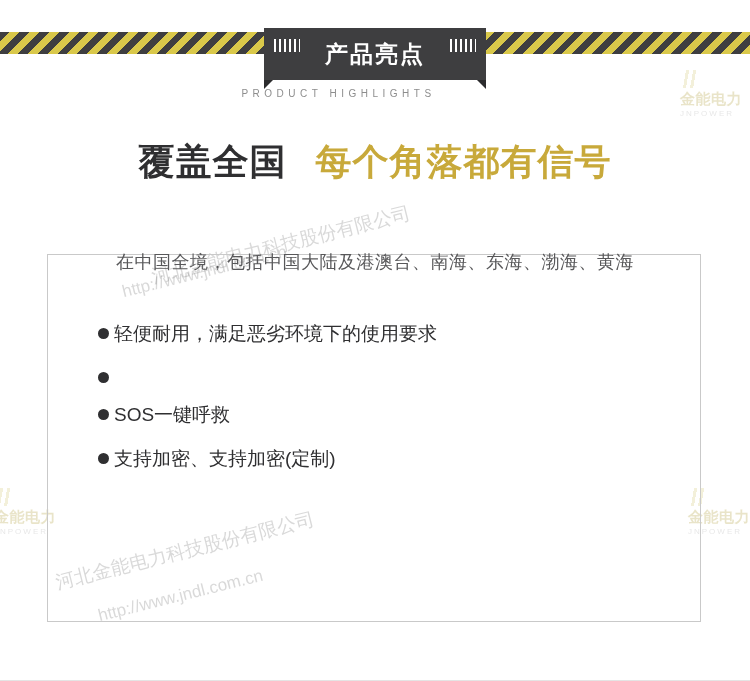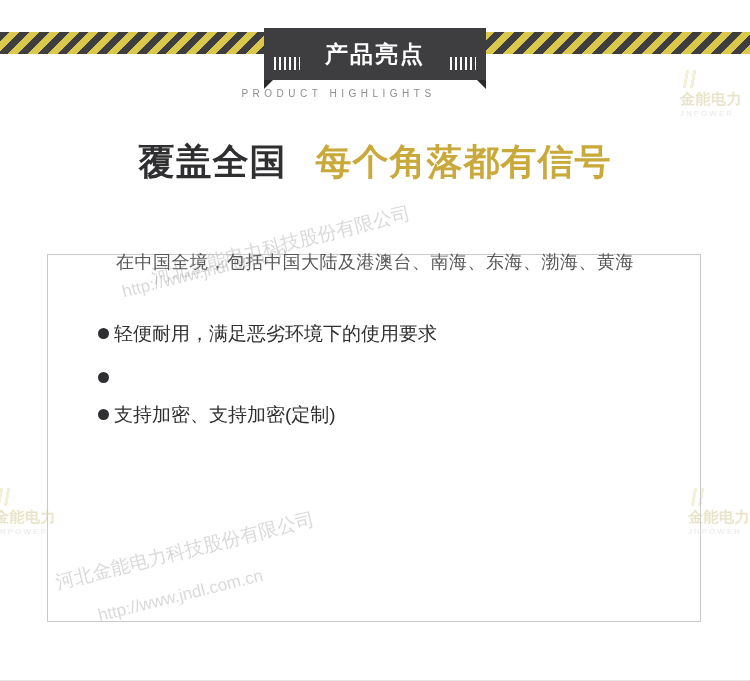--- a/index.html
+++ b/index.html
@@ -53,21 +53,21 @@
   .title-plate::before {
     left: 0;
     border-right: 9px solid transparent;
   }
   .title-plate::after {
     right: 0;
     border-left: 9px solid transparent;
   }
   .plate-inner {
     display: flex;
-    align-items: flex-end;
+    align-items: flex-start;
     gap: 25px;
   }
   .hatch {
     width: 26px;
     height: 13px;
     background: repeating-linear-gradient(
       to right,
       #ffffff 0px, #ffffff 2px,
       #3e3e40 2px, #3e3e40 5px
     );
@@ -275,17 +275,21 @@
 <div class="bullets">
   <div class="bullet">
     <span class="dot"></span>
     <span class="txt">轻便耐用，满足恶劣环境下的使用要求</span>
   </div>
   <div class="bullet">
     <span class="dot"></span>
   </div>
   <div class="bullet">
     <span class="dot"></span>
+    <span class="txt">SOS一键呼救</span>
+  </div>
+  <div class="bullet">
+    <span class="dot"></span>
     <span class="txt">支持加密、支持加密(定制)</span>
   </div>
 </div>
 
 <div class="bottom-rule"></div>
 
 </body></html>

